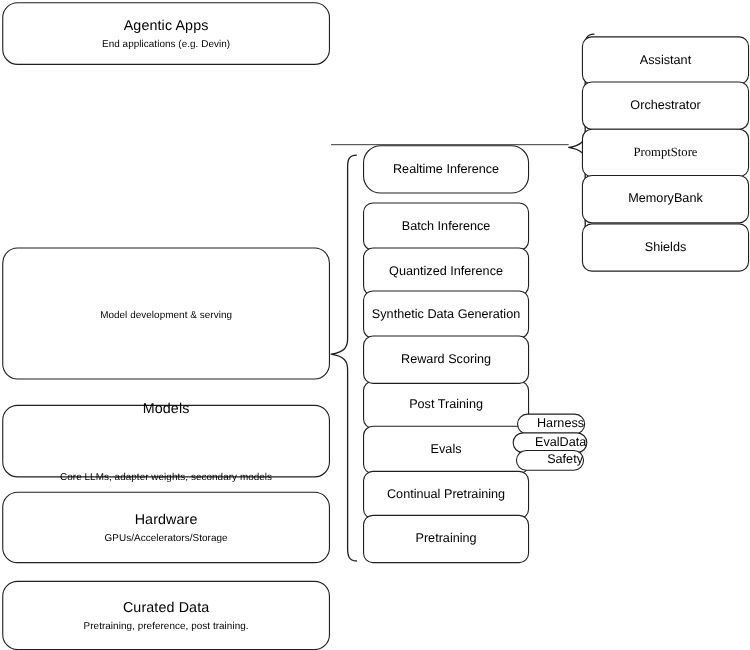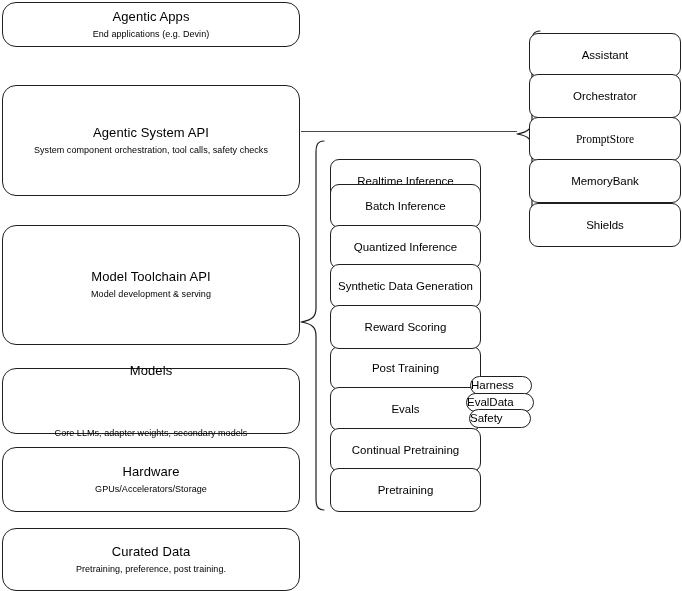--- a/index.html
+++ b/index.html
@@ -65,21 +65,21 @@
 
   
   .pill {
     position: absolute;
     box-sizing: border-box;
     background: #ffffff;
     border: 1px solid #1f1f1f;
     border-radius: 999px;
     display: flex;
     align-items: center;
-    justify-content: flex-start;
+    justify-content: flex-end;
     font-size: 11.5px;
     line-height: 13px;
     height: 19px;
   }
 
   
   .connector {
     position: absolute;
     background: #4a4a4a;
     height: 1px;
@@ -96,32 +96,27 @@
     stroke-width: 1.2;
     stroke-linecap: round;
     stroke-linejoin: round;
   }
 </style>
 </head>
 <body>
 
 <div id="canvas">
 
-  <div class="box layer-box" style="top:2px;height:45px;">
+  <div class="box layer-box" style="top:2px;height:57px;">
     <div class="layer-title">Agentic Apps</div>
     <div class="layer-sub">End applications (e.g. Devin)</div>
   </div>
 
-  <div class="box layer-box" style="top:85px;height:111px;">
-    <div class="layer-title">Agentic System API</div>
-    <div class="layer-sub">System component orchestration, tool calls, safety checks</div>
-  </div>
 
   <div class="box layer-box" style="top:225px;height:120px;">
-    <div class="layer-title">Model Toolchain API</div>
     <div class="layer-sub">Model development &amp; serving</div>
   </div>
 
   <div class="box layer-box" style="top:368px;height:66px;gap:45px;">
     <div class="layer-title">Models</div>
     <div class="layer-sub">Core LLMs, adapter weights, secondary models</div>
   </div>
 
   <div class="box layer-box" style="top:447px;height:65px;">
     <div class="layer-title">Hardware</div>
@@ -148,21 +143,21 @@
   <svg class="brace" style="left:515px;top:30px;" width="26" height="208" viewBox="0 0 26 208">
     <path d="M25,1
              C18,1 17,6 17,12
              L17,90
              C17,98 14,102 2,104
              C14,106 17,110 17,118
              L17,194
              C17,201 18,206 25,206"></path>
   </svg>
 
-  <div class="box item-box mid-box" style="top:159px;">
+  <div class="box item-box mid-box" style="top:132px;border-radius:16px;">
     <span class="item-label">Realtime Inference</span>
   </div>
   <div class="box item-box mid-box" style="top:184px;">
     <span class="item-label">Batch Inference</span>
   </div>
   <div class="box item-box mid-box" style="top:225px;">
     <span class="item-label">Quantized Inference</span>
   </div>
   <div class="box item-box mid-box" style="top:264px;">
     <span class="item-label">Synthetic Data Generation</span>

